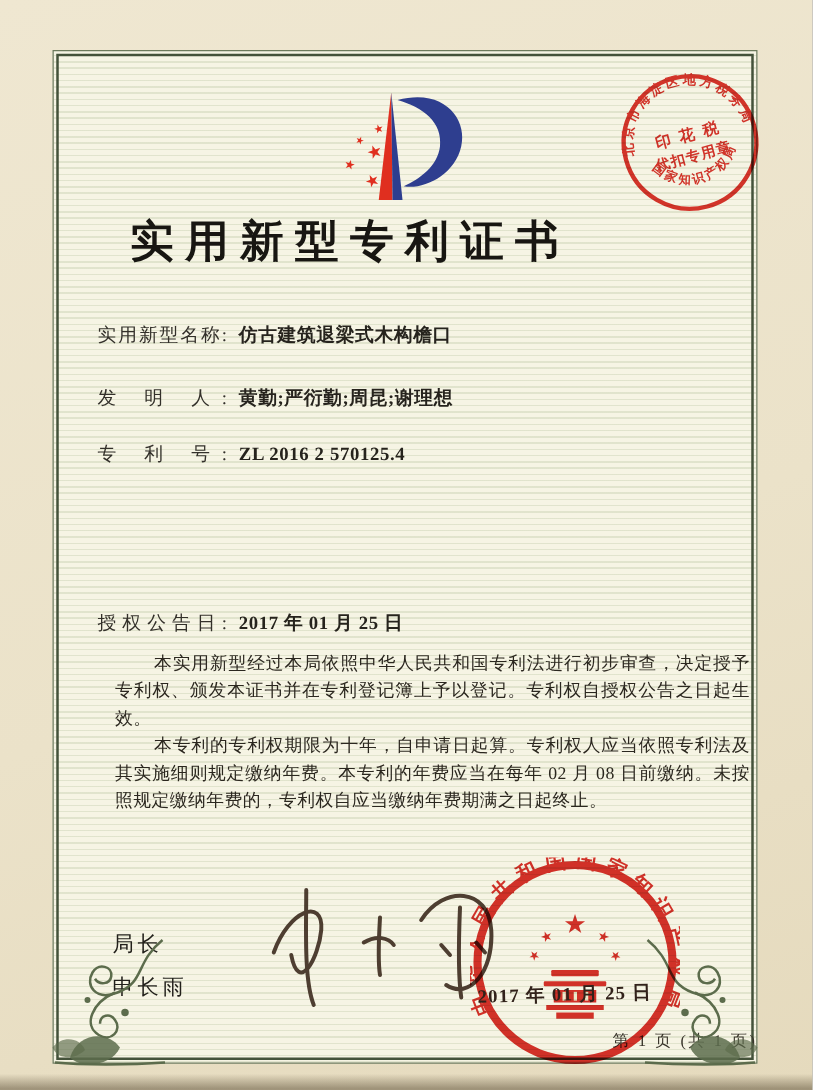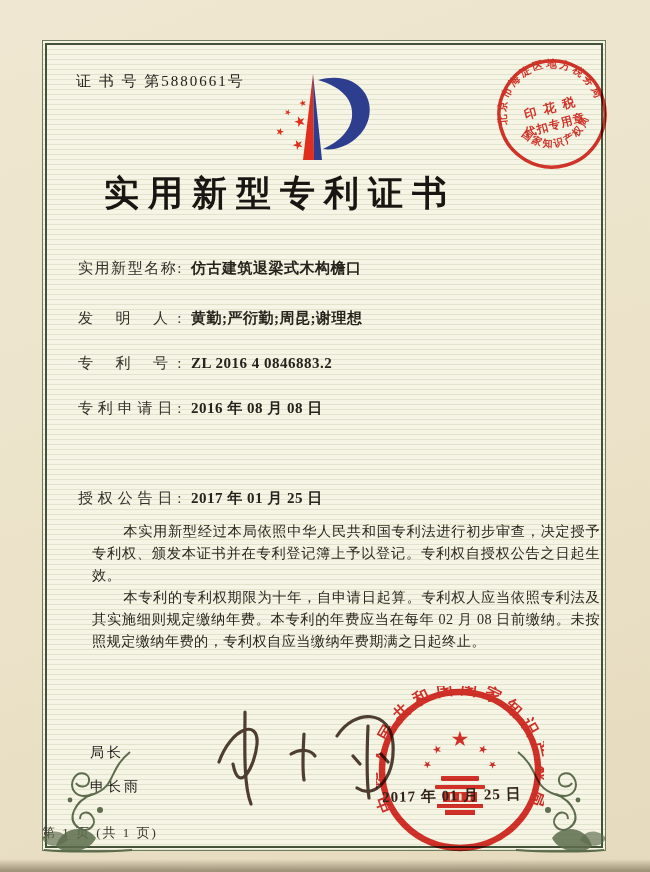--- a/index.html
+++ b/index.html
@@ -21,28 +21,28 @@
   .logo{position:absolute;left:266px;top:64px;z-index:3;}
   .doc-title{position:absolute;left:42px;top:170px;width:476px;text-align:center;
              font-size:35px;font-weight:bold;letter-spacing:9px;color:#181612;z-index:3;}
   .field-row{position:absolute;left:78px;font-size:15px;color:#33302a;z-index:3;white-space:nowrap;}
   .f-label{display:inline-block;width:104px;text-align:justify;text-align-last:justify;letter-spacing:.5px;}
   .f-value{margin-left:9px;font-weight:bold;color:#26231d;letter-spacing:.5px;}
   .body-text{position:absolute;left:92px;top:520px;width:508px;z-index:3;}
   .body-text p{font-size:14.2px;line-height:22px;text-indent:2.2em;text-align:justify;
                color:#2b271f;letter-spacing:.4px;}
   .director{position:absolute;left:90px;z-index:3;font-family:Liberation Mono, monospace;
-            font-size:14px;letter-spacing:3px;color:#22201b;}
+            font-size:17px;letter-spacing:3px;color:#22201b;}
   .director.t1{top:744px;} .director.t2{top:778px;}
   .signature{position:absolute;left:205px;top:700px;z-index:4;}
   .tax-stamp{position:absolute;left:494px;top:56px;transform:rotate(-15deg);z-index:5;mix-blend-mode:multiply;opacity:.93;}
   .official-seal{position:absolute;left:376px;top:686px;z-index:5;mix-blend-mode:multiply;opacity:.94;}
   .seal-date{position:absolute;left:382px;top:786px;width:170px;font-size:15px;letter-spacing:1px;
              color:#31221a;transform:rotate(-1.5deg);z-index:6;font-weight:bold;}
-  .page-footer{position:absolute;left:42px;top:824px;width:564px;text-align:left;
+  .page-footer{position:absolute;left:42px;top:824px;width:564px;text-align:right;
                font-size:13px;letter-spacing:2px;color:#3a362c;z-index:3;}
   .ornament{position:absolute;z-index:4;}
   .ornament.left{left:34px;top:750px;}
   .ornament.right{left:512px;top:750px;transform:scaleX(-1);}
   .edge-shadow{position:absolute;left:0;bottom:0;width:100%;height:13px;z-index:7;
                background:linear-gradient(180deg, rgba(0,0,0,0) 0%, rgba(73,60,37,.45) 90%);}
   
   .red-f{fill:var(--seal-red,#d7261e);} .red-s{stroke:var(--seal-red,#d7261e);fill:none;}
   .lred-f{fill:var(--logo-red,#e02f1f);} .blue-f{fill:var(--logo-blue,#2e3e8f);}
   .green-s{stroke:#5c6c4c;fill:none;} .green-f{fill:#5c6c4c;}
@@ -52,21 +52,20 @@
 </style>
 </head>
 <body>
 
 <div class="page">
 
   <div class="frame">
     <div class="frame-inner"></div>
   </div>
 
-  <div class="cert-number">证 书 号 第5880661号</div>
 
   <svg class="logo" width="132" height="102" viewBox="0 0 132 102">
     <polygon class="lred-f" points="47,10 37,96 48,96"></polygon>
     <polygon class="blue-f" points="47,10 48,96 56,96"></polygon>
     <path class="blue-f" d="M 52,16 C 90,6 108,32 103,53 C 98,76 73,88 57,85 C 70,79 84,69 86,53 C 88,34 73,22 52,16 Z"></path>
     <text class="lred-f" x="37" y="42" font-size="9" text-anchor="middle" transform="rotate(-15 37 39)">★</text>
     <text class="lred-f" x="22" y="51" font-size="8" text-anchor="middle" transform="rotate(20 22 48)">★</text>
     <text class="lred-f" x="34" y="62" font-size="14" text-anchor="middle" transform="rotate(-20 34 58)">★</text>
     <text class="lred-f" x="14" y="71" font-size="10" text-anchor="middle" transform="rotate(15 14 67)">★</text>
     <text class="lred-f" x="32" y="85" font-size="13" text-anchor="middle" transform="rotate(-25 32 81)">★</text>
@@ -90,24 +89,21 @@
 
   <div class="doc-title">实用新型专利证书</div>
 
   <div class="field-row" style="top:259px">
     <span class="f-label">实用新型名称:</span><span class="f-value">仿古建筑退梁式木构檐口</span>
   </div>
   <div class="field-row" style="top:309px">
     <span class="f-label">发 明 人:</span><span class="f-value">黄勤;严衍勤;周昆;谢理想</span>
   </div>
   <div class="field-row" style="top:354px">
-    <span class="f-label">专 利 号:</span><span class="f-value">ZL 2016 4 0846883.2</span>
-  </div>
-  <div class="field-row" style="top:399px">
-    <span class="f-label">专利申请日:</span><span class="f-value">2016 年 08 月 08 日</span>
+    <span class="f-label">专 利 号:</span><span class="f-value">ZL 2016 2 570125.4</span>
   </div>
   <div class="field-row" style="top:489px">
     <span class="f-label">授权公告日:</span><span class="f-value">2017 年 01 月 25 日</span>
   </div>
 
   <div class="body-text">
     <p>本实用新型经过本局依照中华人民共和国专利法进行初步审查，决定授予专利权、颁发本证书并在专利登记簿上予以登记。专利权自授权公告之日起生效。</p>
     <p>本专利的专利权期限为十年，自申请日起算。专利权人应当依照专利法及其实施细则规定缴纳年费。本专利的年费应当在每年 02 月 08 日前缴纳。未按照规定缴纳年费的，专利权自应当缴纳年费期满之日起终止。</p>
   </div>
 

